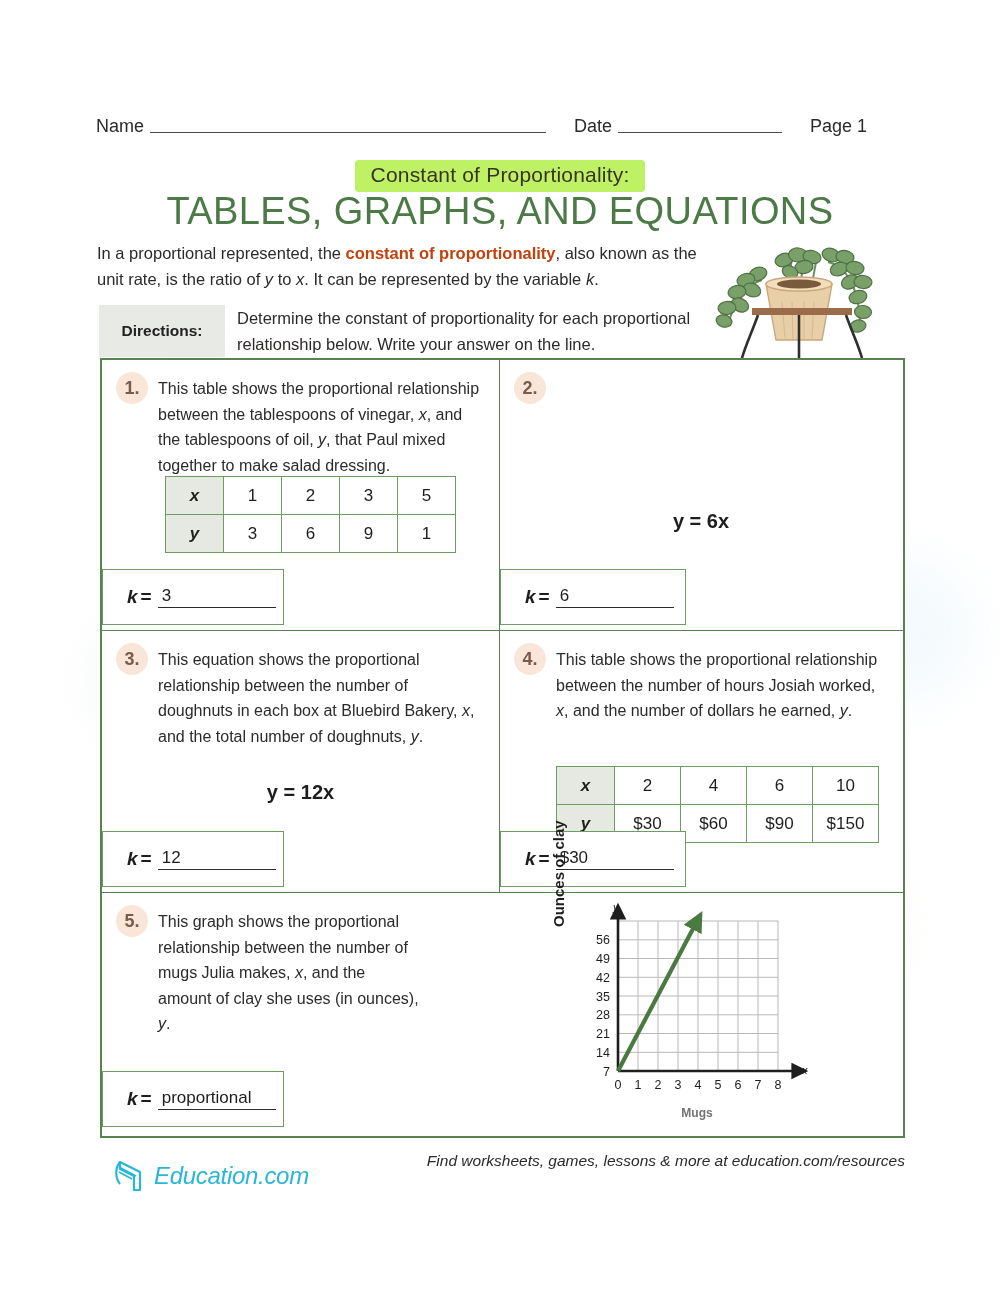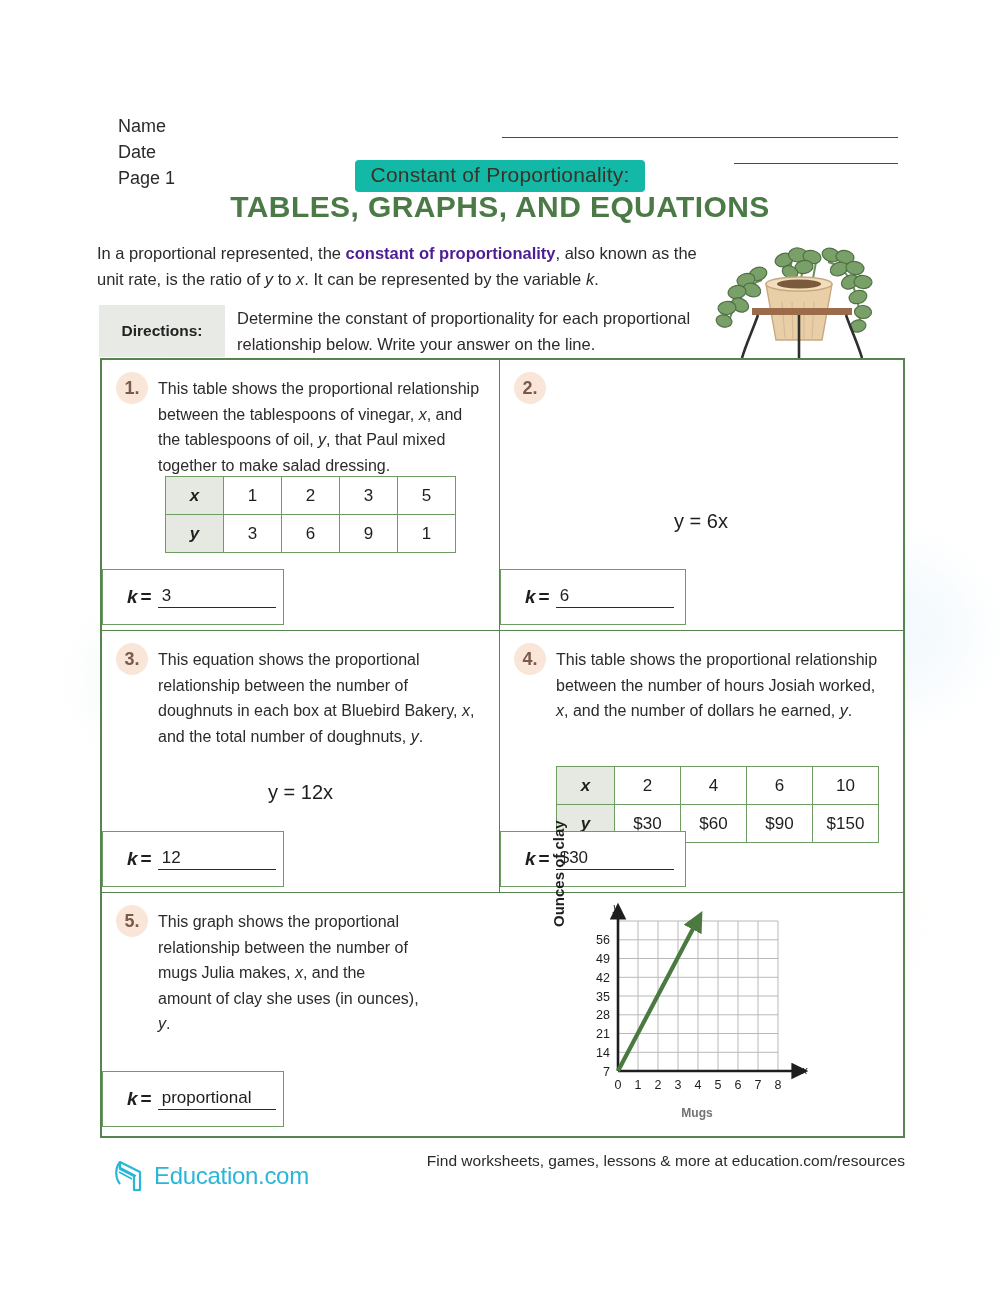--- a/index.html
+++ b/index.html
@@ -9,54 +9,54 @@
     background: #ffffff;
     font-family: "Liberation Sans", sans-serif;
     color: #2b2b2b;
     position: relative;
     overflow: hidden;
   }
 
   
   .namerow {
     position: absolute; left: 96px; top: 116px; width: 808px;
-    display: flex; align-items: baseline; font-size: 18px; color: #2b2b2b; flex-direction: column;
+    display: flex; align-items: baseline; font-size: 18px; color: #2b2b2b;
   }
   .namerow .lbl { white-space: nowrap; }
   .rule {
     border-bottom: 1.6px solid #4a4a4a;
     height: 1px; align-self: flex-end; margin: 0 6px 4px 6px;
   }
   .rule.name { width: 396px; }
   .rule.date { width: 164px; }
   .namerow .date-lbl { margin-left: 22px; }
   .namerow .page { margin-left: 22px; white-space: nowrap; }
 
   
   .eyebrow-wrap { position: absolute; left: 0; top: 160px; width: 1000px; text-align: center; }
   .eyebrow {
     display: inline-block;
-    background: #14b8a6;
+    background: #bef264;
     color: #3a3226;
     font-size: 21px;
     padding: 3px 16px 5px 16px;
     border-radius: 4px;
     letter-spacing: .2px;
   }
   .title {
     position: absolute; left: 0; top: 190px; width: 1000px; text-align: center;
-    color: #4b7a46; font-size: 30px; font-weight: bold; letter-spacing: .4px;
+    color: #4b7a46; font-size: 38px; font-weight: normal; letter-spacing: .4px;
   }
 
   
   .intro {
     position: absolute; left: 97px; top: 240px; width: 610px;
     font-size: 16.5px; line-height: 26px; color: #2b2b2b;
   }
-  .intro b { color: #4c1d95; }
+  .intro b { color: #c2410c; }
   .intro i { font-style: italic; }
 
   
   .dirbox { position: absolute; left: 99px; top: 297px; width: 610px; display: flex; margin-top: 8px; }
   .dir-label {
     width: 126px; min-height: 46px; background: #e8eae5;
     display: flex; align-items: center; justify-content: center;
     font-size: 15.5px; font-weight: bold; color: #232323;
   }
   .dir-text {
@@ -103,21 +103,21 @@
     background: #e6e9e1; font-weight: bold; font-style: italic; width: 58px;
   }
   .t1 { left: 63px; top: 116px; }
   .t1 td.v { width: 58px; }
   .t4 { left: 56px; top: 135px; }
   .t4 td.money { width: 66px; }
 
   
   .eqn {
     position: absolute; width: 100%; text-align: center;
-    font-size: 20px; font-weight: normal; color: #1e1e1e;
+    font-size: 20px; font-weight: bold; color: #1e1e1e;
   }
   .eq2 { top: 150px; }
   .eq3 { top: 150px; }
 
   
   .ansbox {
     position: absolute; border: 1.6px solid #6f9c63; background: #fff;
     height: 56px; display: flex; align-items: center; padding-left: 24px;
   }
   .ansbox .k { font-size: 19px; font-weight: bold; font-style: italic; color: #1e1e1e; }
@@ -140,21 +140,21 @@
     position: absolute; left: -12px; top: 28px;
     transform: rotate(-90deg); transform-origin: left top;
     font-size: 15px; font-weight: bold; color: #1e1e1e; white-space: nowrap;
   }
   .xlabel {
     position: absolute; left: 60px; top: 207px; width: 150px; text-align: center;
     font-size: 12px; font-weight: bold; color: #737373;
   }
 
   
-  .footer { position: absolute; left: 0; top: 1148px; width: 1000px; height: 90px; }
+  .footer { position: absolute; left: 0; top: 1148px; width: 1000px; height: 90px; font-style: italic; }
   .logo { position: absolute; left: 110px; top: 8px; display: flex; align-items: center; }
   .logo-text { font-size: 24px; color: #29b6d8; margin-left: 4px; letter-spacing: -.3px; }
   .f-line1 {
     position: absolute; left: 0; top: 4px; width: 905px; text-align: right;
     font-size: 15.5px; color: #2b2b2b;
   }
   .f-line2 {
     position: absolute; left: 0; top: 28px; width: 905px; text-align: right;
     font-size: 13px; color: #4a4a4a;
   }

